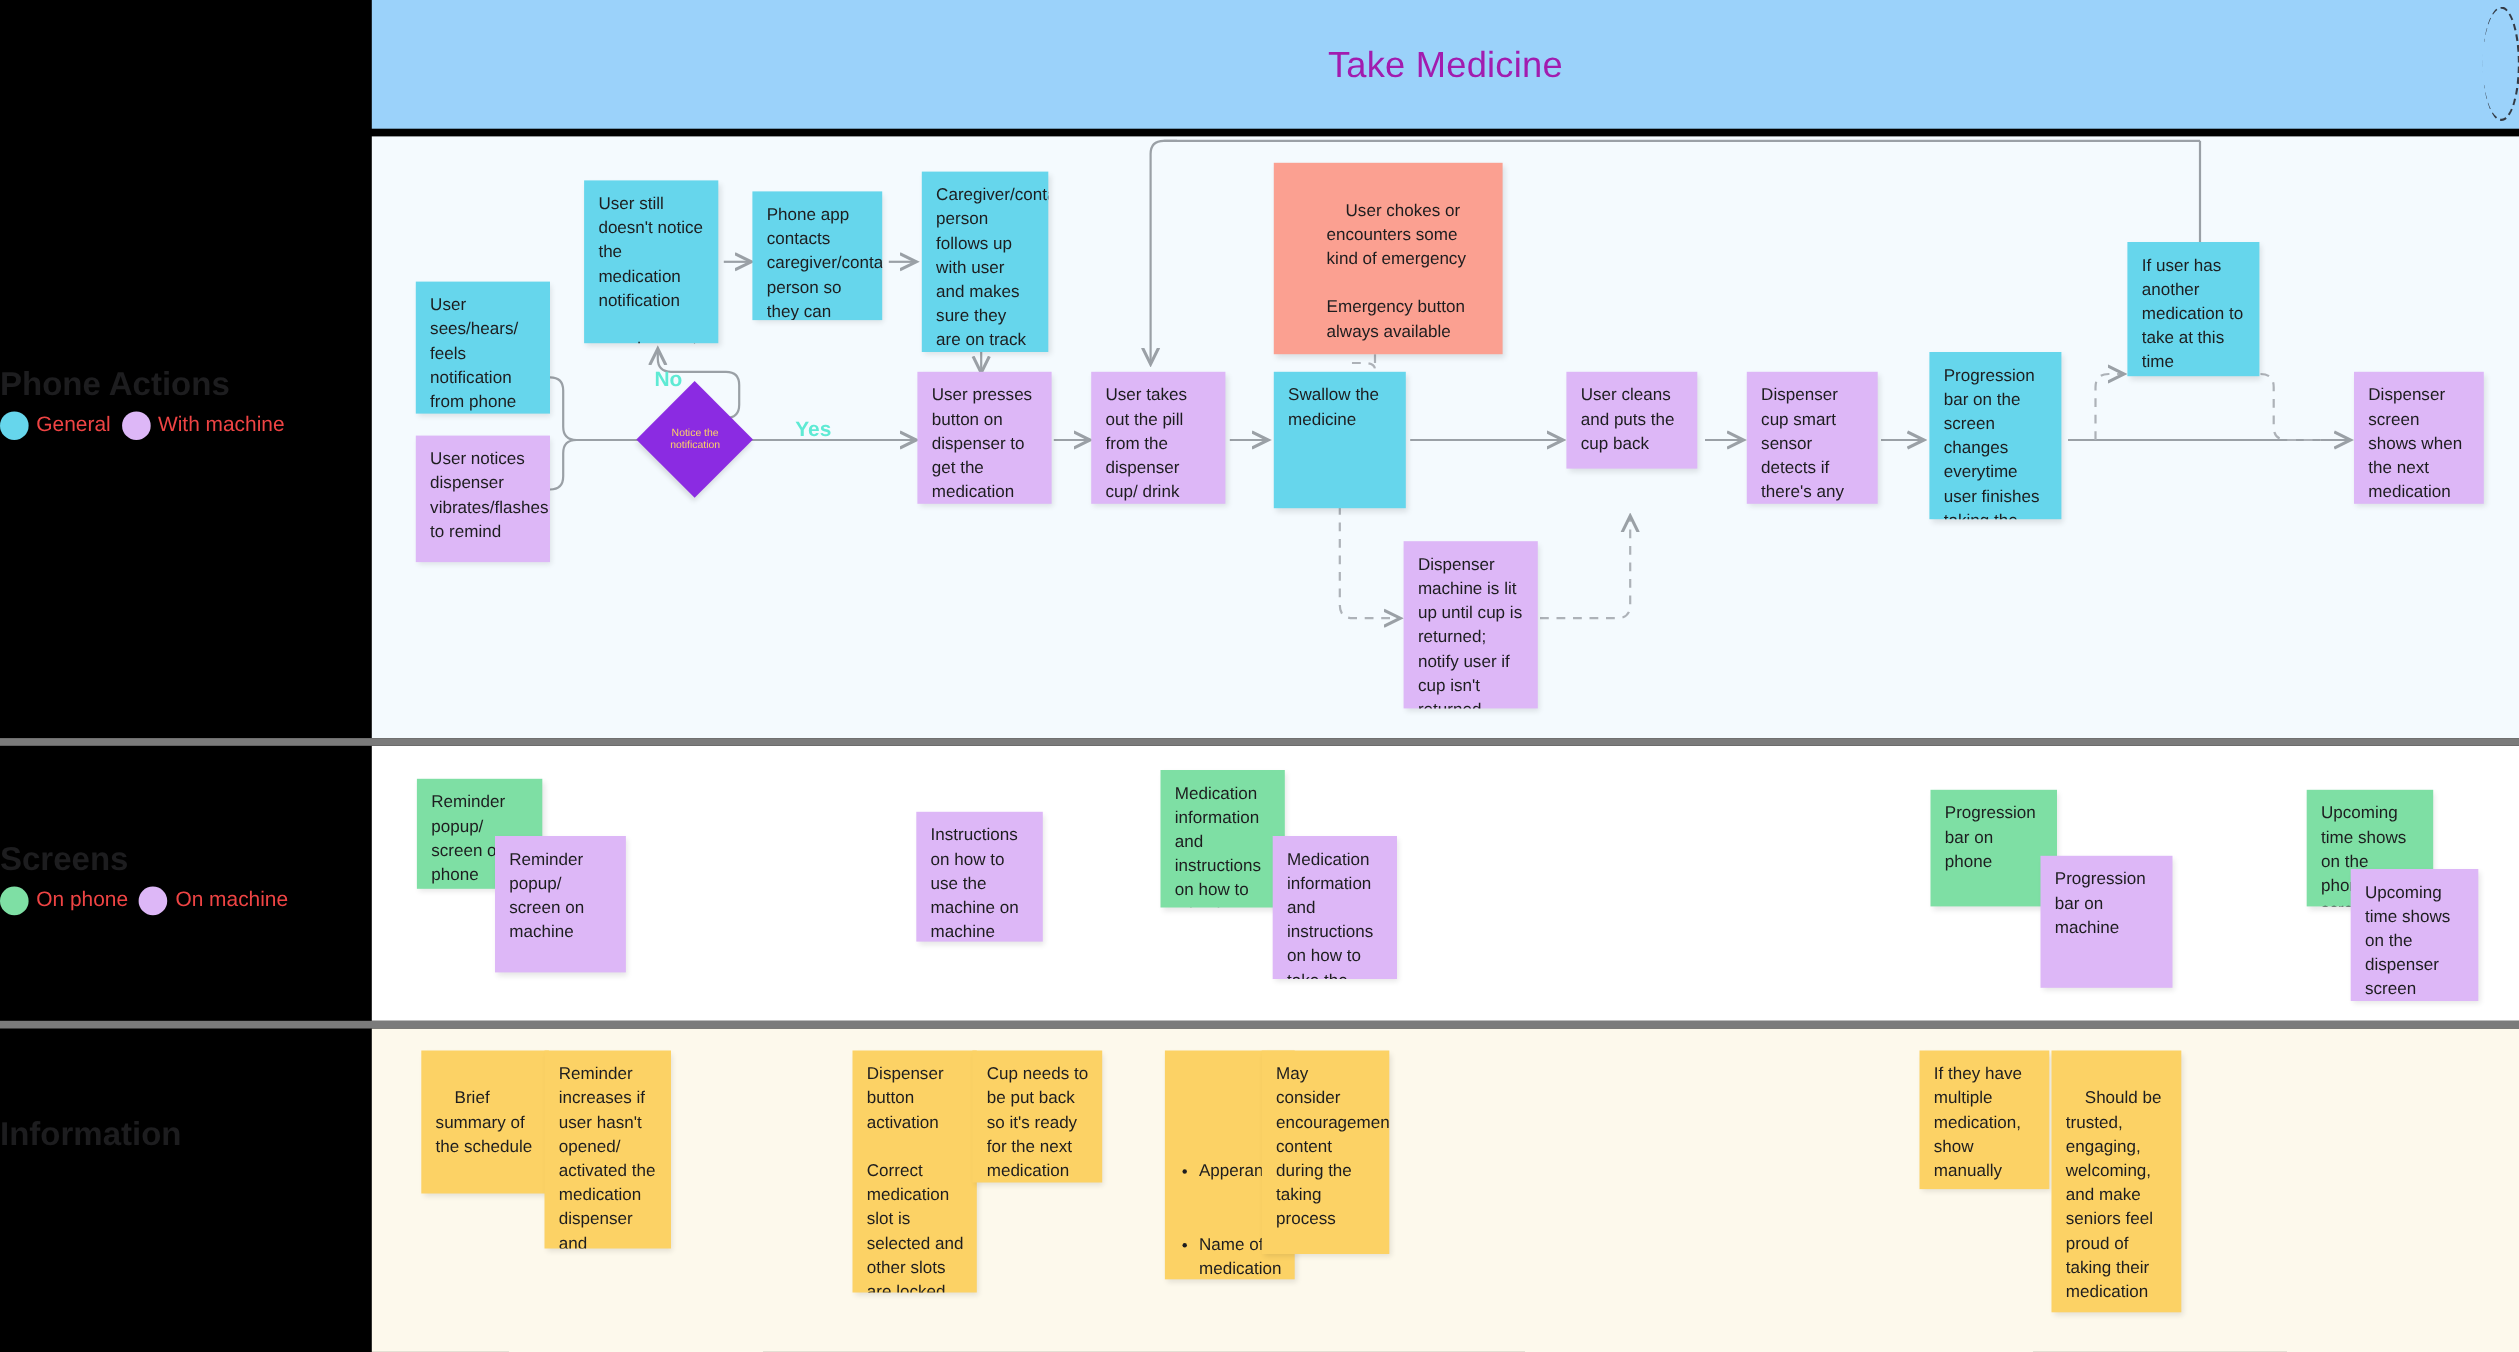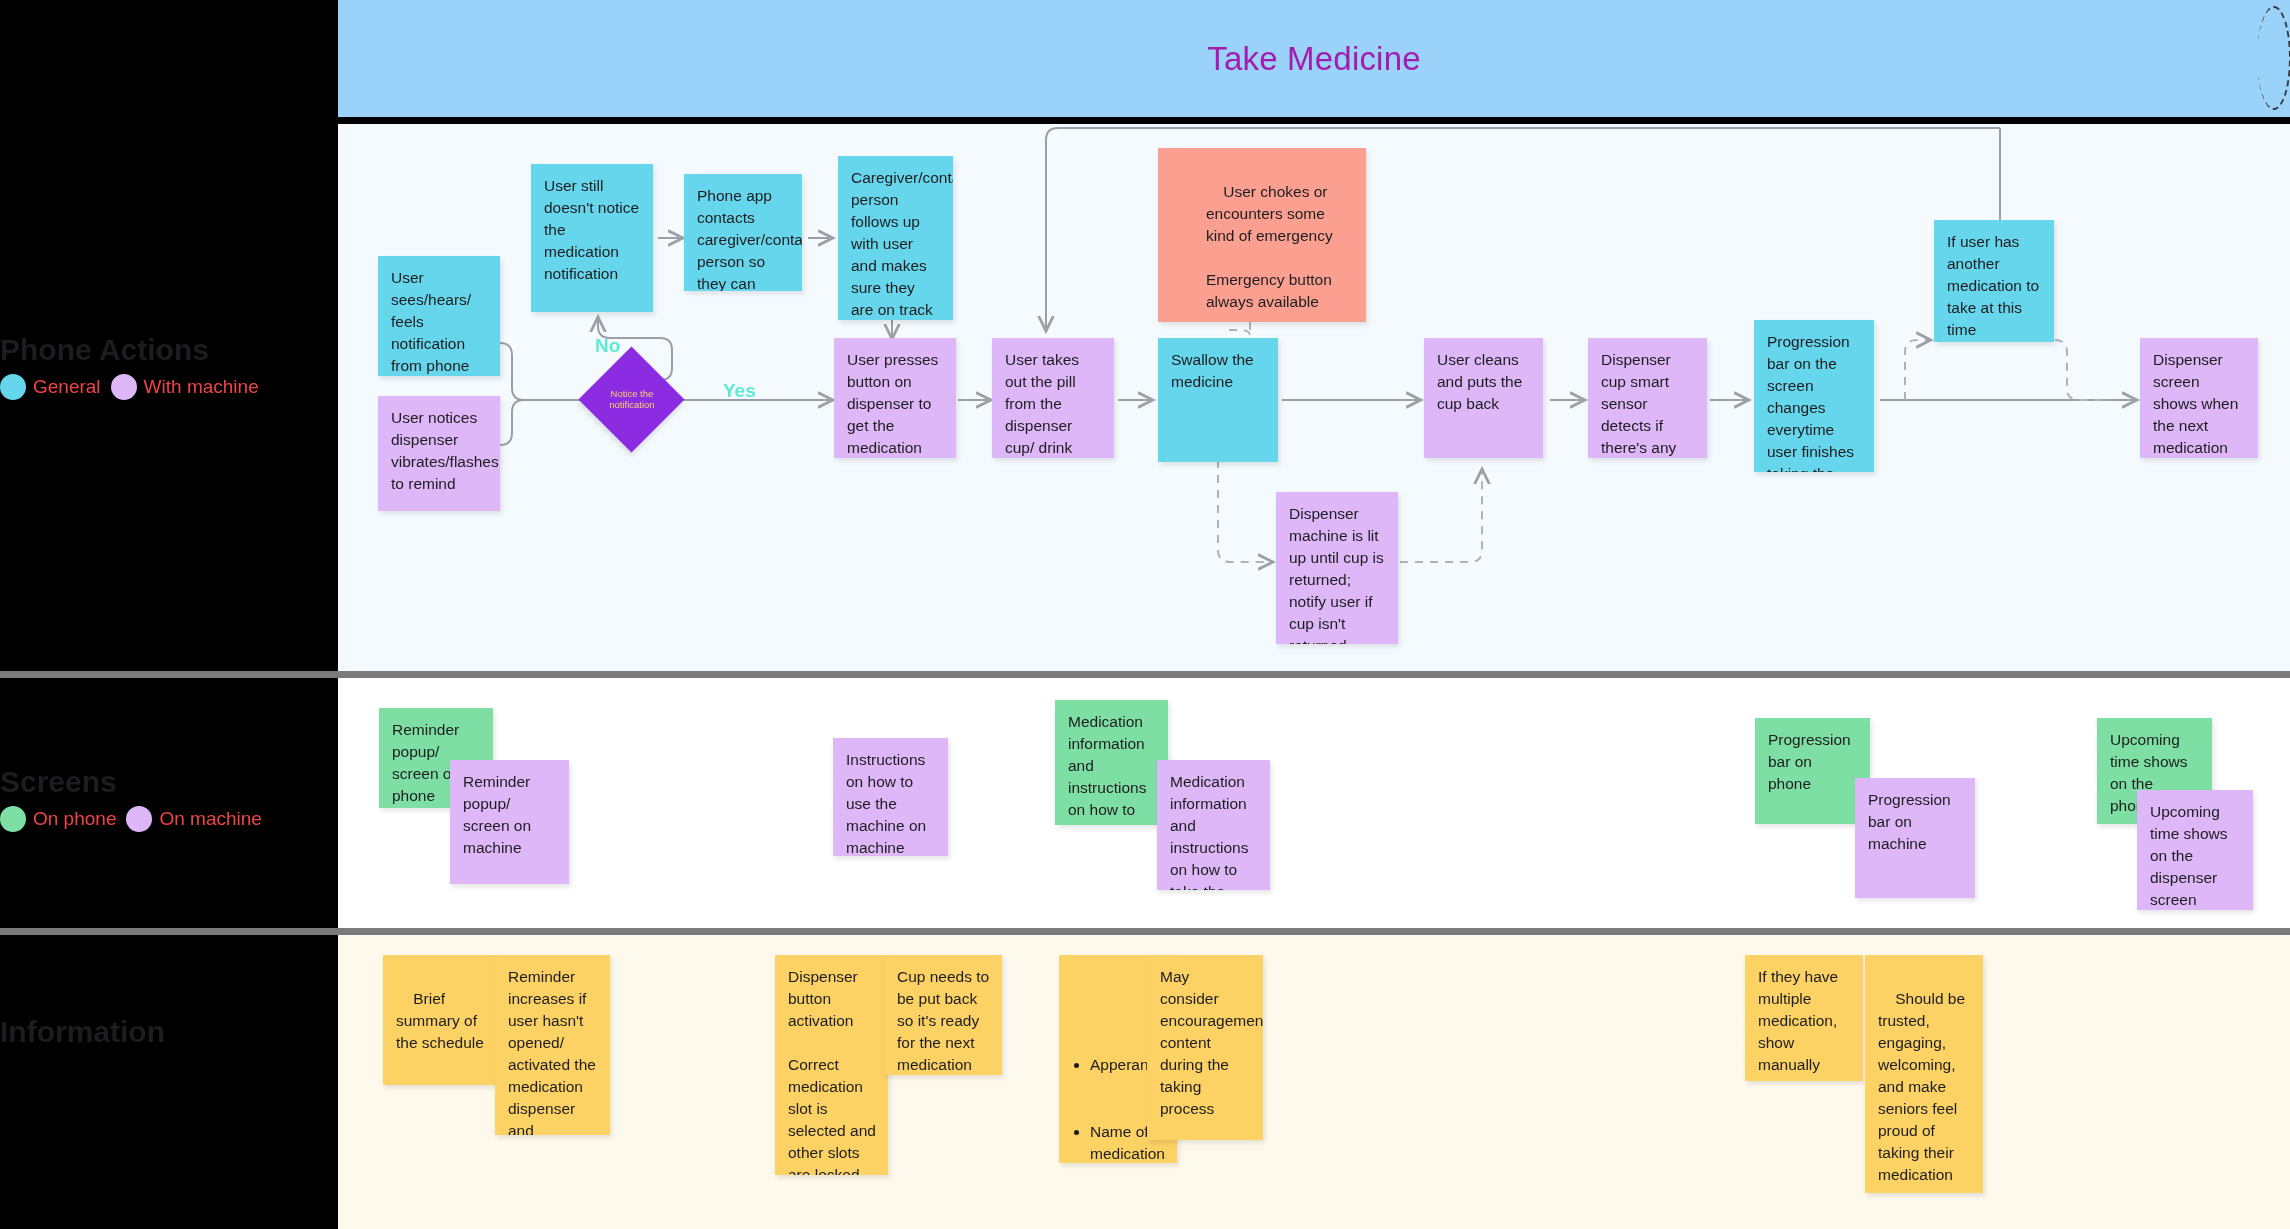--- a/index.html
+++ b/index.html
@@ -245,21 +245,21 @@
 
   <div class="note n-blue" style="left:1158px; top:338px; width:120px; height:124px;">Swallow the medicine</div>
 
   <div class="note n-red" style="left:1158px; top:148px; width:208px; height:174px;padding-left:48px;">
     <span>User chokes or encounters some kind of emergency
 
 Emergency button always available</span>
     
   </div>
 
-  <div class="note n-purple" style="left:1424px; top:338px; width:119px; height:120px;">User cleans and puts the cup back</div>
+  <div class="note n-purple" style="left:1424px; top:338px; width:119px; height:88px;">User cleans and puts the cup back</div>
 
   <div class="note n-purple" style="left:1588px; top:338px; width:119px; height:120px;">Dispenser cup smart sensor detects if there's any content left in the cup</div>
 
   <div class="note n-purple" style="left:1276px; top:492px; width:122px; height:152px;">Dispenser machine is lit up until cup is returned;  notify user if cup isn't returned within 10 minutes</div>
 
   <div class="note n-blue" style="left:1754px; top:320px; width:120px; height:152px;">Progression bar on the screen changes everytime user finishes taking the medicine for the day's schedule</div>
 
   <div class="note n-blue" style="left:1934px; top:220px; width:120px; height:122px;">If user has another medication to take at this time</div>
 
   <div class="note n-purple" style="left:2140px; top:338px; width:118px; height:120px;">Dispenser screen shows when the next medication schedule is</div>

